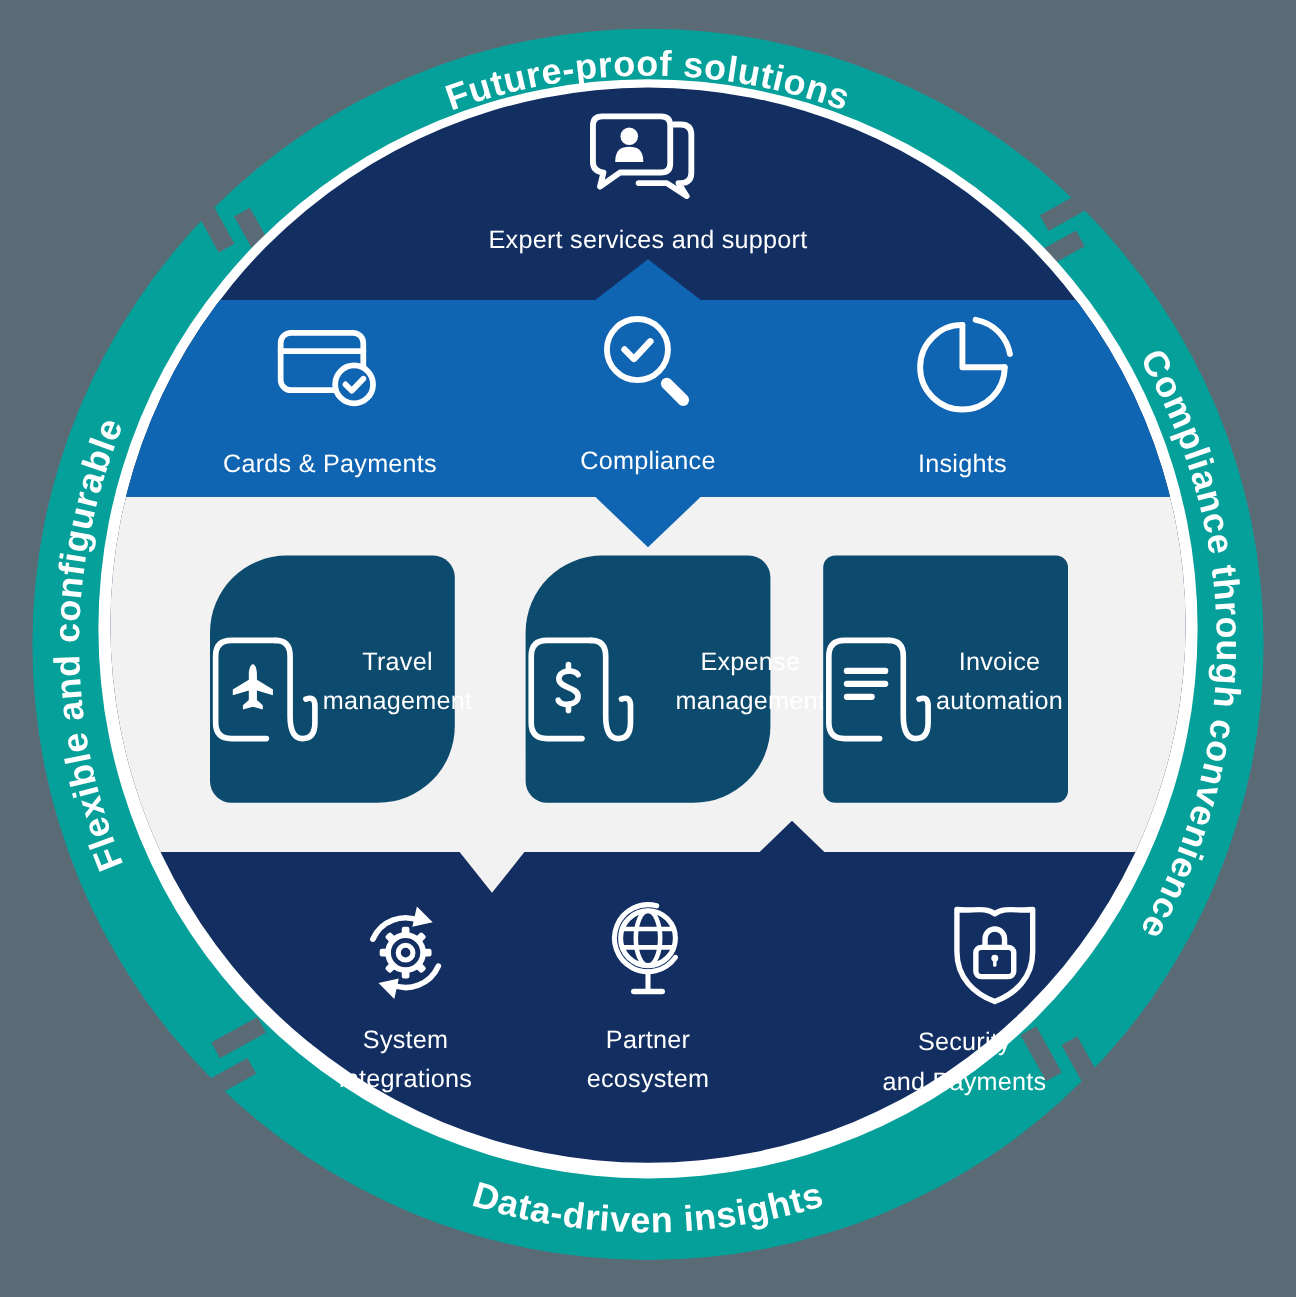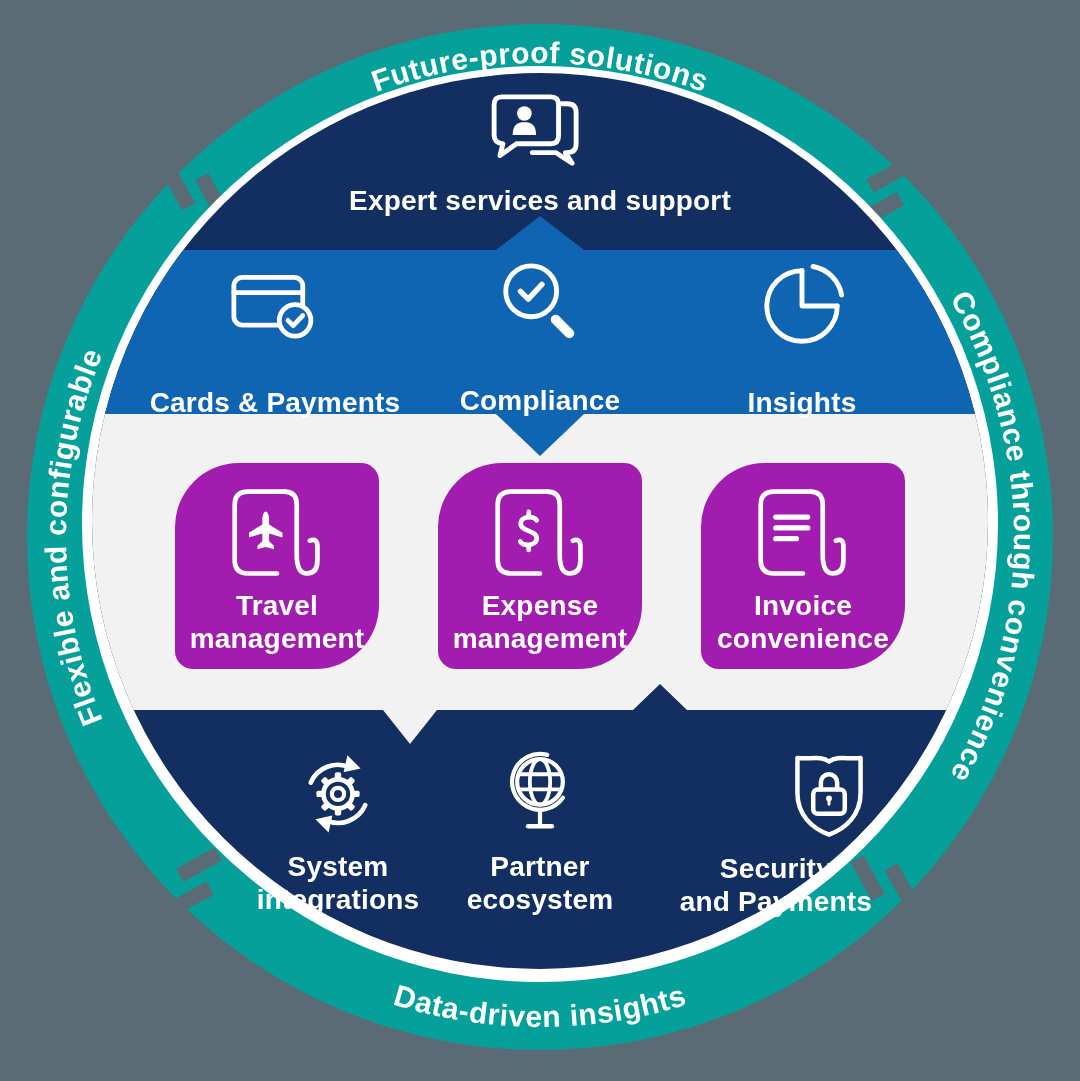--- a/index.html
+++ b/index.html
@@ -6,36 +6,36 @@
   .stage{
     position:relative;width:1080px;height:1081px;overflow:hidden;
     background:#5A6B76;
     font-family:"Liberation Sans", sans-serif;
   }
   .stage svg.base{position:absolute;left:0;top:0;}
   .abs{position:absolute;}
   .item{display:flex;flex-direction:column;align-items:center;}
   .icon-box{display:flex;align-items:center;justify-content:center;}
   .label{
-    color:#fff;font-weight:bold;text-align:center;
-    font-size:28px;line-height:33px;letter-spacing:.2px;
+    color:#fff;font-weight:normal;text-align:center;
+    font-size:21px;line-height:33px;letter-spacing:.2px;
   }
   .ring-text{
     fill:#fff;font-weight:bold;font-size:30px;letter-spacing:.6px;
     font-family:"Liberation Sans", sans-serif;
   }
   .tile{
-    position:absolute;width:204px;height:206px;background:#a21caf;
+    position:absolute;width:204px;height:206px;background:#0c4a6e;
     border-radius:64px 18px 64px 18px;
-    display:flex;flex-direction:column;align-items:center;justify-content:flex-start;
+    display:flex;flex-direction:row;align-items:center;justify-content:flex-start;
   }
   .tile .icon-box{margin-top:20px;height:102px;}
   .tile .label{margin-top:4px;}
   .band-item .icon-box{height:96px;}
-  .band-item .label{margin-top:32px;text-align:center;}
+  .band-item .label{margin-top:16px;text-align:center;}
   .foundation-item .icon-box{height:100px;}
   .foundation-item .label{margin-top:8px;}
 </style>
 </head>
 <body>
 
 <div class="stage">
 
   <svg class="base" width="1080" height="1081" viewBox="0 0 1080 1081">
     <defs>
@@ -150,50 +150,50 @@
         </g>
         <path fill="#fff" d="M 38 25 c -2.2 0 -3.6 4.8 -3.6 8.6 v 5.2 l -14.2 8.8 v 5 l 14.2 -4.2 v 8.4 l -5.2 4.6 v 3.8 l 8.8 -2.4 l 8.8 2.4 v -3.8 l -5.2 -4.6 v -8.4 l 14.2 4.2 v -5 l -14.2 -8.8 v -5.2 c 0 -3.8 -1.4 -8.6 -3.6 -8.6 z"></path>
       </svg>
     </div>
     <div class="label">
       <div>Travel</div>
       <div>management</div>
     </div>
   </div>
 
-  <div class="tile" style="left:438px;top:463px;">
+  <div class="tile" style="left:438px;top:463px;gap:31px;">
     <div class="icon-box">
       <svg width="94" height="94" viewBox="0 0 100 98">
         <g fill="none" stroke="#fff" stroke-width="5" stroke-linecap="round" stroke-linejoin="round">
           <path d="M 58 4 H 19 Q 5 4 5 18 V 77 Q 5 91 19 91 H 50"></path>
           <path d="M 58 4 Q 71 4 71 18 V 71 Q 71 91 82 91 Q 93 91 93 77 V 62 Q 93 53 85 56"></path>
           <path d="M 46.5 34.5 C 44 29.5 29.5 29.5 29.5 38 C 29.5 46.5 46.5 45 46.5 53.5 C 46.5 62 31 62.5 29 57"></path>
           <path d="M 38 25.5 V 31 M 38 61 V 66"></path>
         </g>
       </svg>
     </div>
     <div class="label">
       <div>Expense</div>
       <div>management</div>
     </div>
   </div>
 
-  <div class="tile" style="left:701px;top:463px;">
+  <div class="tile" style="left:686px;top:463px;border-radius:10px;">
     <div class="icon-box">
       <svg width="94" height="94" viewBox="0 0 100 98">
         <g fill="none" stroke="#fff" stroke-width="5" stroke-linecap="round" stroke-linejoin="round">
           <path d="M 58 4 H 19 Q 5 4 5 18 V 77 Q 5 91 19 91 H 50"></path>
           <path d="M 58 4 Q 71 4 71 18 V 71 Q 71 91 82 91 Q 93 91 93 77 V 62 Q 93 53 85 56"></path>
           <path d="M 21 31 H 55 M 21 42.5 H 55 M 21 54 H 43" stroke-width="5.5"></path>
         </g>
       </svg>
     </div>
     <div class="label">
       <div>Invoice</div>
-      <div>convenience</div>
+      <div>automation</div>
     </div>
   </div>
 
   <div class="abs item foundation-item" style="left:420px;top:742px;width:240px;">
     <div class="icon-box">
       <svg width="88" height="92" viewBox="0 0 104 104">
         <g fill="none" stroke="#fff" stroke-linecap="round">
           <circle cx="52" cy="40" r="27" stroke-width="5"></circle>
           <ellipse cx="52" cy="40" rx="12" ry="27" stroke-width="4.5"></ellipse>
           <path d="M 28 31 H 76 M 28 49 H 76" stroke-width="4.5"></path>

